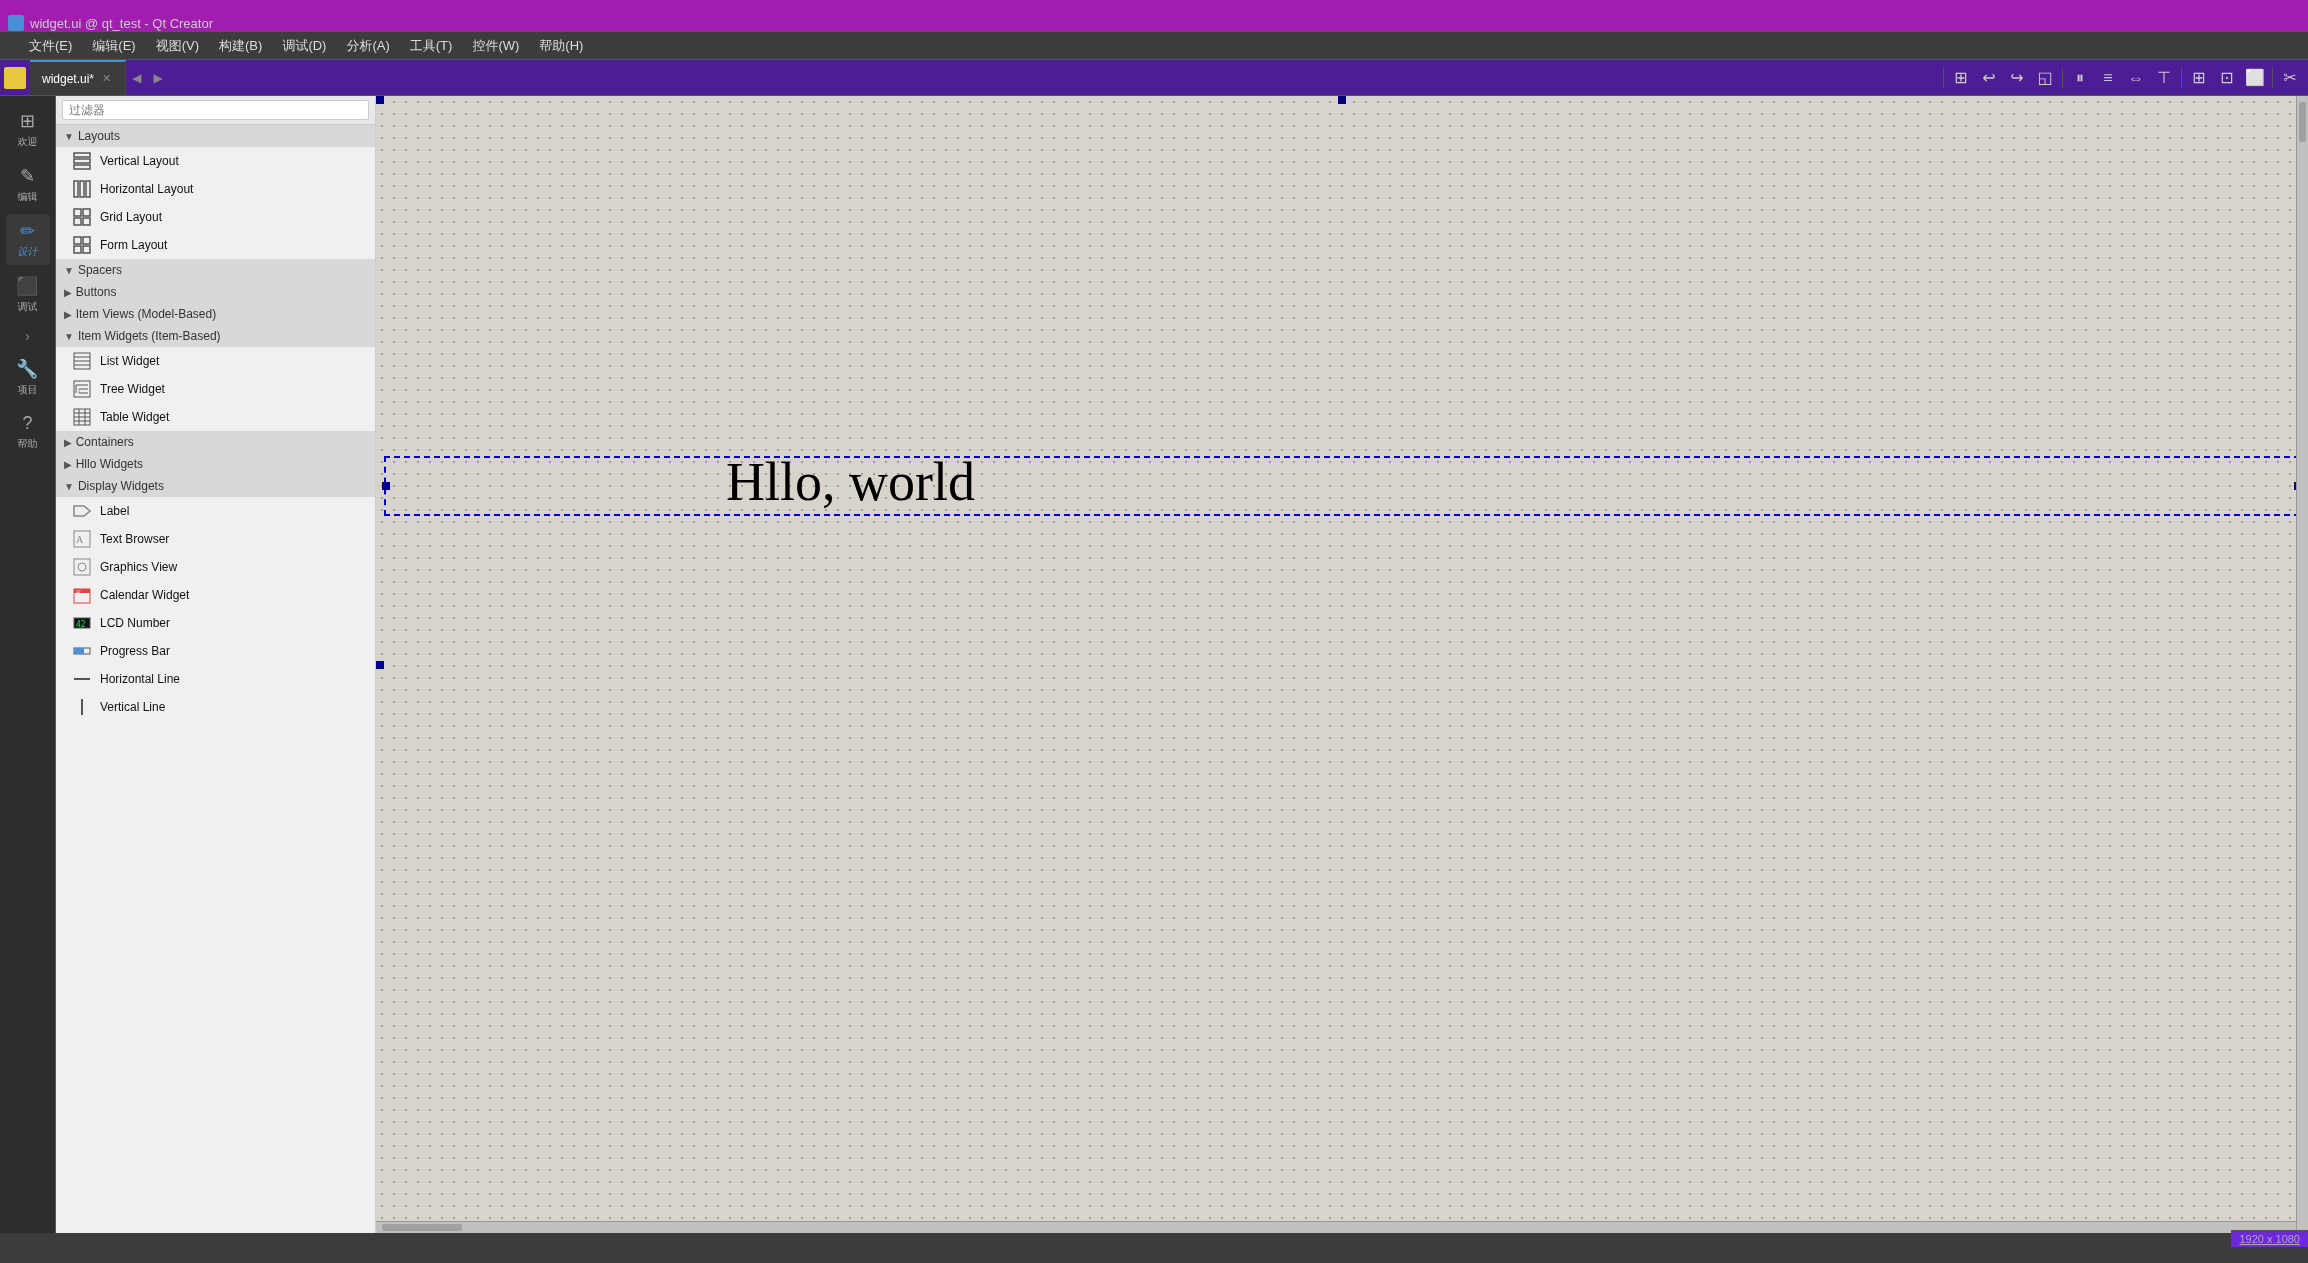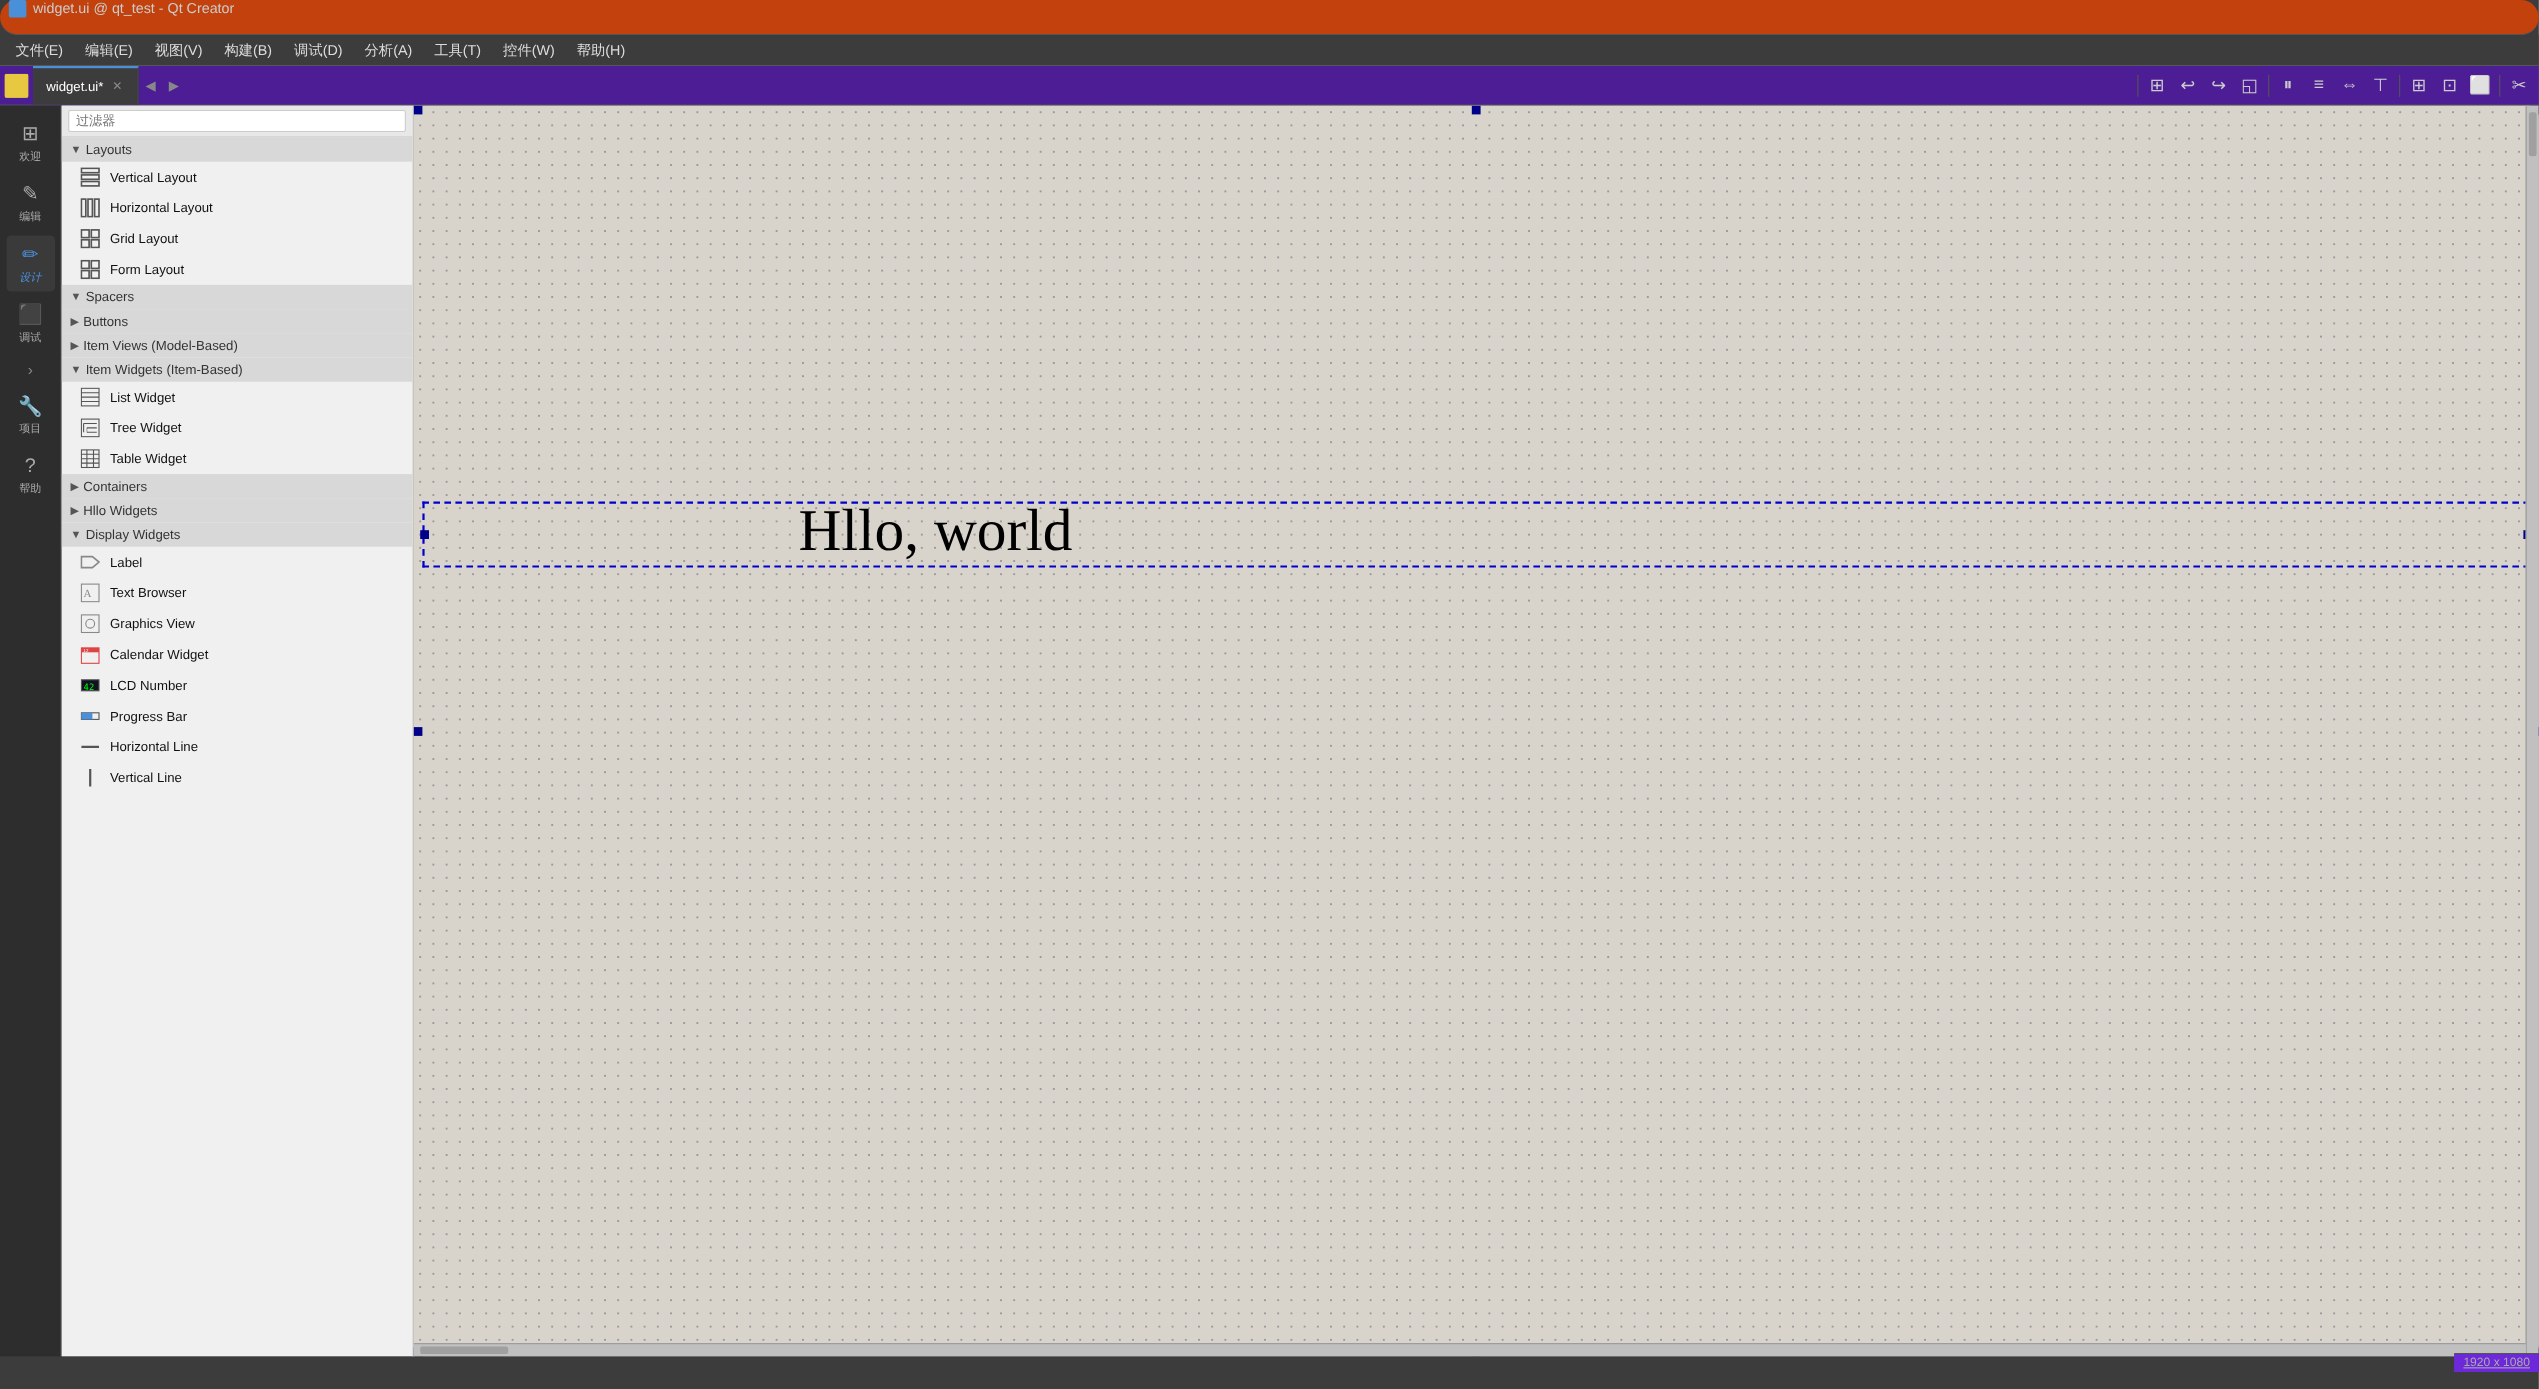--- a/index.html
+++ b/index.html
@@ -8,45 +8,44 @@
       font-size: 13px;
       background: #3c3c3c;
       color: #ddd;
       width: 2308px;
       height: 1263px;
       overflow: hidden;
     }
 
     
     .title-bar {
-      background: #c2410c;
+      background: #a21caf;
       height: 32px;
       display: flex;
-      align-items: flex-start;
+      align-items: flex-end;
       padding: 0 8px;
       font-size: 13px;
       color: #ccc;
       border-bottom: 1px solid #555;
-      border-radius: 16px;
     }
     .title-bar-icon {
       width: 16px; height: 16px;
       background: #4a90d9;
       margin-right: 6px;
       border-radius: 2px;
       display: inline-block;
     }
 
     
     .menu-bar {
       background: #3c3c3c;
       height: 28px;
       display: flex;
       align-items: center;
-      padding: 0 4px;
+      padding: 0 19px;
       border-bottom: 1px solid #555;
       color: #ddd;
     }
     .menu-item {
       padding: 4px 10px;
       cursor: pointer;
       border-radius: 3px;
       font-size: 13px;
     }
 

